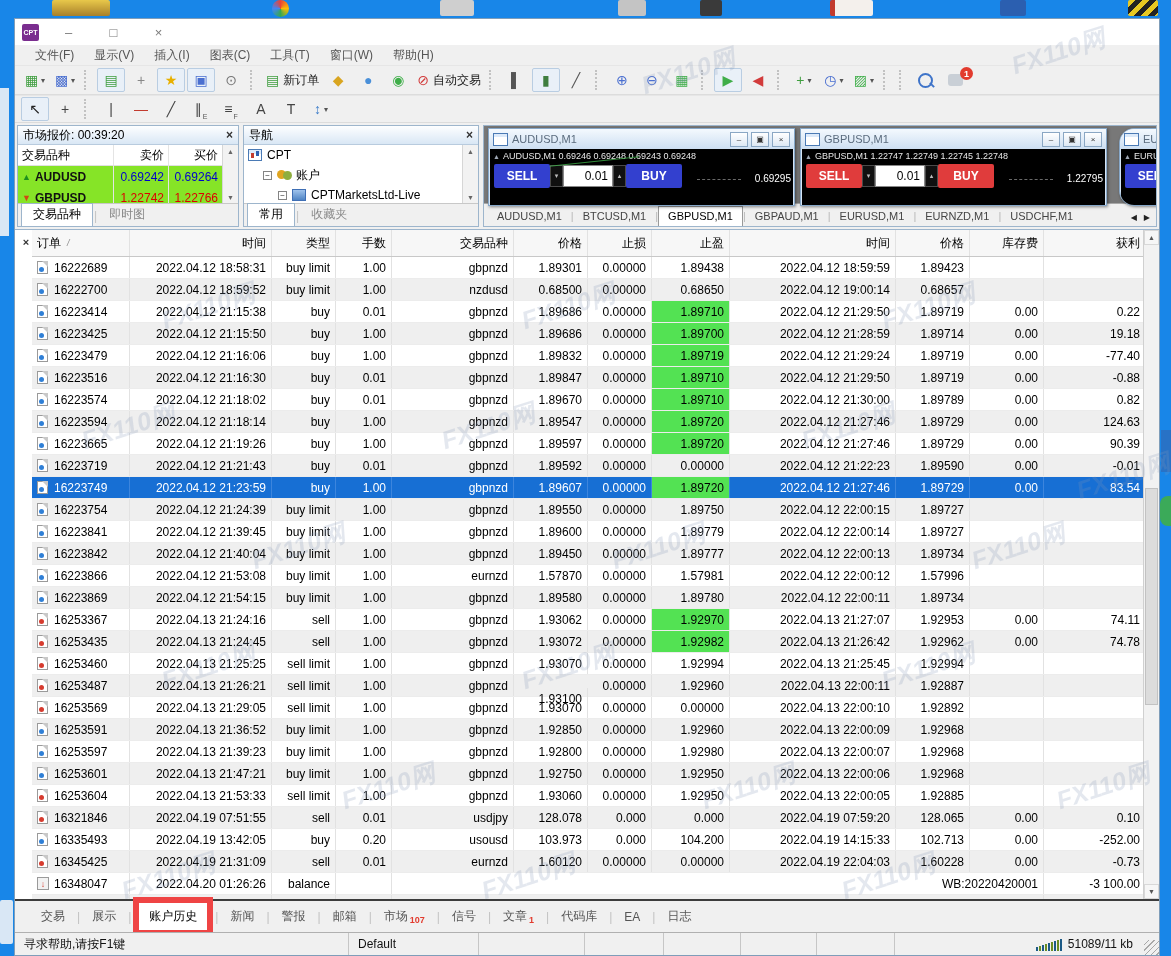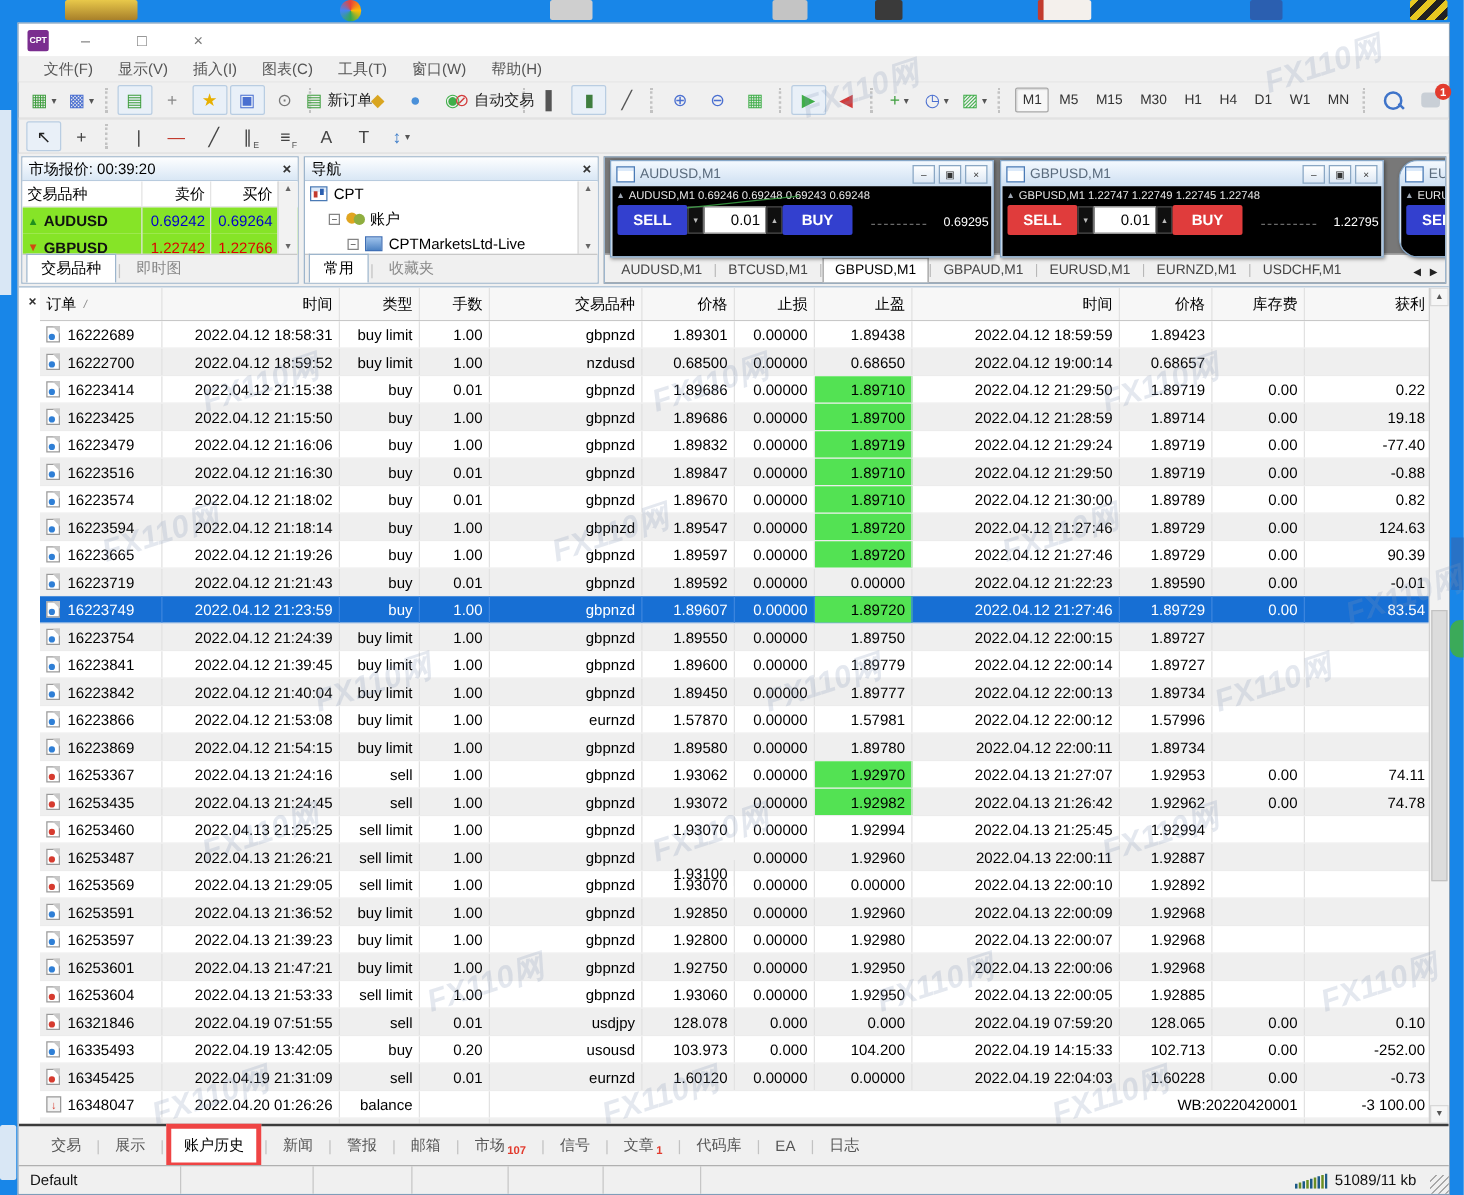--- a/index.html
+++ b/index.html
@@ -150,21 +150,21 @@
   .bal-icon{width:12px;height:13px;border:1px solid #9a9a9a;background:#f2f2f2;color:#d63b2f;font-size:9px;
             font-weight:bold;display:flex;align-items:center;justify-content:center;margin-right:5px;flex:0 0 auto;box-sizing:border-box;}
   .term-scroll{position:absolute;right:0;top:0;width:15px;bottom:33px;background:#f2f2f2;border-left:1px solid #d0d0d0;}
   .scroll-btn{height:15px;display:flex;align-items:center;justify-content:center;font-size:7px;color:#555;
               border:1px solid #d8d8d8;background:#f6f6f6;box-sizing:border-box;}
   .scroll-btn.down{position:absolute;bottom:0;left:0;right:0;}
   .scroll-thumb{position:absolute;left:1px;right:1px;top:258px;height:215px;background:#dcdcdc;border:1px solid #c2c2c2;}
   .term-tabs{position:absolute;left:0;right:0;bottom:0;height:33px;border-top:2px solid #3c3c3c;background:#f0f0f0;
              display:flex;align-items:center;padding-left:16px;font-size:12px;color:#555;box-sizing:border-box;}
   .term-tab{padding:5px 10px;white-space:nowrap;}
-  .term-tab.active{background:#fff;border:4px solid #ef4444;color:#000;}
+  .term-tab.active{background:#fff;border:6px solid #ef4444;color:#000;}
   .tab-badge{color:#e23b2e;font-size:9px;vertical-align:sub;margin-left:2px;font-weight:bold;}
   .tab-sep{color:#c2c2c2;padding:0 2px;}
   
   .statusbar{height:22px;background:#f0f0f0;border-top:1px solid #b0b0b0;display:flex;align-items:center;
              font-size:12px;color:#111;flex:0 0 auto;position:relative;}
   .seg{border-right:1px solid #c6c6c6;height:100%;display:flex;align-items:center;padding:0 9px;box-sizing:border-box;white-space:nowrap;overflow:hidden;}
   .seg.help{width:334px;}
   .seg.profile{width:130px;}
   .seg.e1{width:106px;} .seg.e2{width:79px;} .seg.e3{width:77px;} .seg.e4{width:76px;} .seg.e5{width:78px;}
   .seg.conn{margin-left:auto;border-right:none;gap:6px;padding-right:26px;font-weight:bold;font-weight:normal;}
@@ -287,31 +287,20 @@
       </span>
       <span class="tb-btn">
         <span class="tb-glyph" style="color: rgb(74, 111, 208);">◷</span>
         <span class="tb-dd">▾</span>
       </span>
       <span class="tb-btn">
         <span class="tb-glyph" style="color: rgb(63, 174, 73);">▨</span>
         <span class="tb-dd">▾</span>
       </span>
       <span class="tb-grip"></span>
-      <span class="tf-group">
-        <span class="tf-btn pressed">M1</span>
-        <span class="tf-btn">M5</span>
-        <span class="tf-btn">M15</span>
-        <span class="tf-btn">M30</span>
-        <span class="tf-btn">H1</span>
-        <span class="tf-btn">H4</span>
-        <span class="tf-btn">D1</span>
-        <span class="tf-btn">W1</span>
-        <span class="tf-btn">MN</span>
-      </span>
       <span class="tb-grip"></span>
       <span class="tb-btn">
         <span class="magnifier"></span>
       </span>
       <span class="tb-btn">
         <span class="bubble"></span>
         <span class="noti-badge">1</span>
       </span>
     </div>
   <div class="toolbar toolbar2">
@@ -1064,20 +1053,21 @@
         <span class="tab-sep">|</span>
         <span class="term-tab">代码库</span>
         <span class="tab-sep">|</span>
         <span class="term-tab">EA</span>
         <span class="tab-sep">|</span>
         <span class="term-tab">日志</span>
       </div>
   </div>
 
   <div class="statusbar">
+    <span class="seg help">寻求帮助,请按F1键</span>
     <span class="seg profile">Default</span>
     <span class="seg e1"></span>
     <span class="seg e2"></span>
     <span class="seg e3"></span>
     <span class="seg e4"></span>
     <span class="seg e5"></span>
     <span class="seg conn">
       <svg width="26" height="13">
         <rect x="0" y="9" width="2" height="4" fill="#1c5a86"></rect>
           <rect x="3" y="8" width="2" height="5" fill="#6b8e23"></rect>

